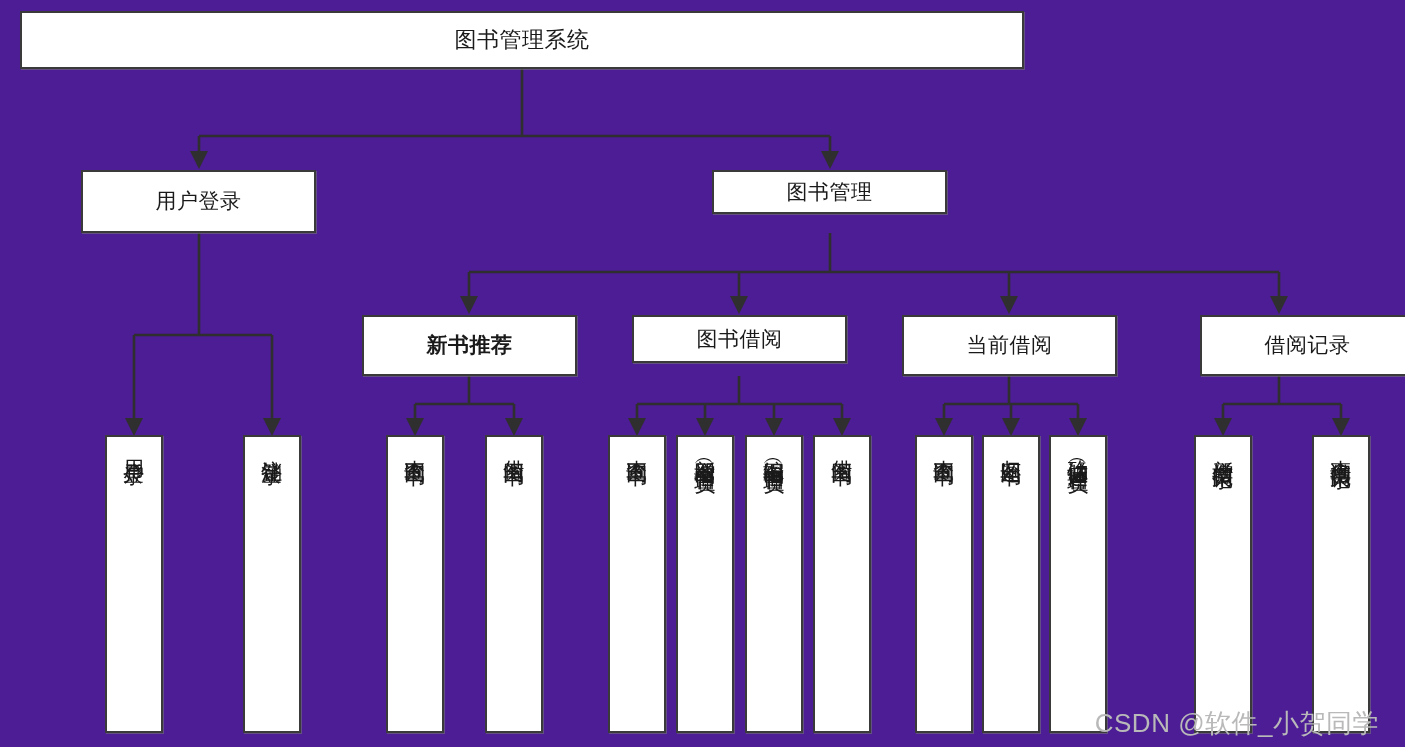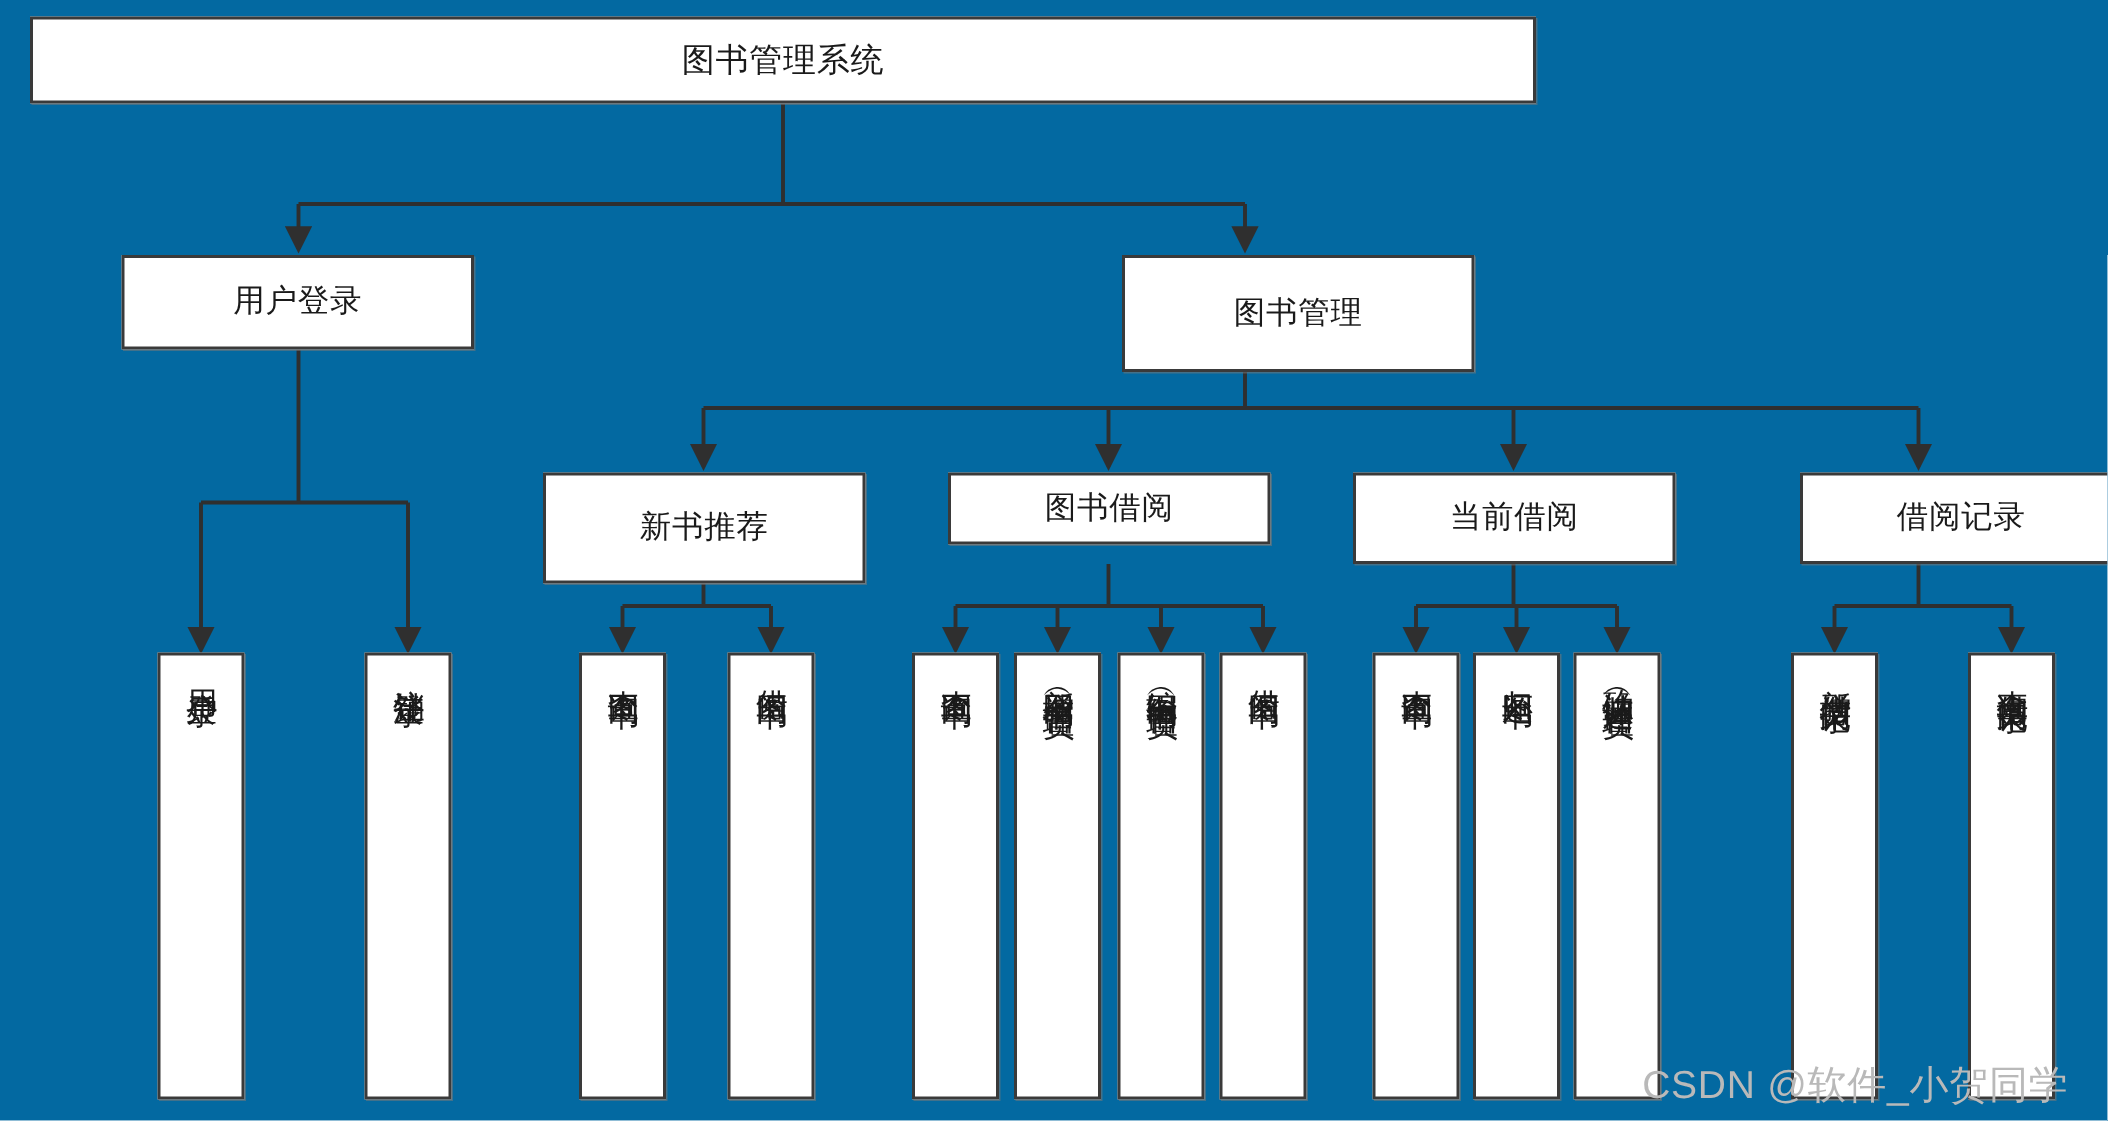--- a/index.html
+++ b/index.html
@@ -8,21 +8,21 @@
     padding: 0;
     background: #ffffff;
   }
   body {
     font-family: "Liberation Sans", "DejaVu Sans", sans-serif;
   }
   #diagram-root {
     position: relative;
     width: 1405px;
     height: 747px;
-    background: #0369a1;
+    background: #4c1d95;
     overflow: hidden;
   }
   #edge-layer {
     position: absolute;
     left: 0;
     top: 0;
     width: 1405px;
     height: 747px;
     pointer-events: none;
   }
@@ -134,25 +134,25 @@
   </svg>
 
   <div class="node horiz root" style="left:20px; top:11px; width:1004px; height:58px;">
     <span class="label">图书管理系统</span>
   </div>
 
   <div class="node horiz" style="left:81px; top:170px; width:235px; height:63px;">
     <span class="label">用户登录</span>
   </div>
 
-  <div class="node horiz" style="left:748px; top:170px; width:235px; height:78px;">
+  <div class="node horiz" style="left:712px; top:170px; width:235px; height:44px;">
     <span class="label">图书管理</span>
   </div>
 
-  <div class="node horiz" style="left:362px; top:315px; width:215px; height:74px;">
+  <div class="node horiz" style="left:362px; top:315px; width:215px; height:61px;font-weight:bold;">
     <span class="label">新书推荐</span>
   </div>
 
   <div class="node horiz" style="left:632px; top:315px; width:215px; height:48px;">
     <span class="label">图书借阅</span>
   </div>
 
   <div class="node horiz" style="left:902px; top:315px; width:215px; height:61px;">
     <span class="label">当前借阅</span>
   </div>

